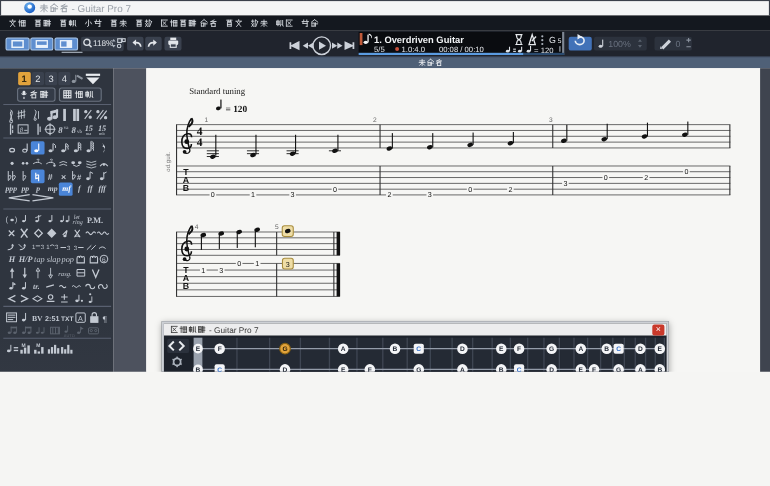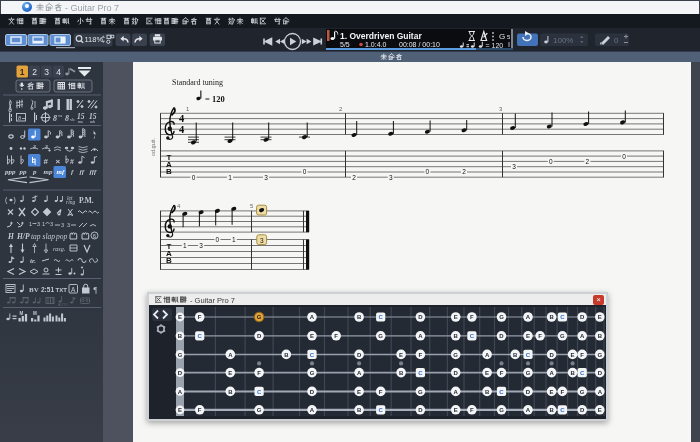--- a/index.html
+++ b/index.html
@@ -1,16 +1,16 @@
 <!DOCTYPE html>
 <html><head><meta charset="utf-8">
 <style>
 *{margin:0;padding:0;box-sizing:border-box}
 html,body{width:700px;height:442px;overflow:hidden;background:#f5f5f3;font-family:"Liberation Sans",sans-serif}
-#app{position:relative;width:700px;height:442px;overflow:hidden}
+#app{position:relative;width:700px;height:338px;overflow:hidden}
 .abs{position:absolute}
 #titlebar{left:0;top:0;width:700px;height:14px;background:#f4f5f6;border-top:1px solid #3a404b;border-left:1px solid #3a404b;border-right:1px solid #3a404b}
 
 #appicon{left:22px;top:2px;width:10px;height:10px;border-radius:50%;background:radial-gradient(circle at 35% 30%,#6db2ee,#1f64c8 70%)}
 #appicon:after{content:"";position:absolute;left:3px;top:2px;width:4px;height:4px;border-radius:50%;background:#fff}
 #menubar{left:0;top:14px;width:700px;height:14px;background:#14181f;color:#d4d8de;font-size:7px}
 #toolbar{left:0;top:28px;width:700px;height:23px;background:#20242d}
 #tabbar{left:0;top:51px;width:700px;height:11px;background:#4f6077;border-top:1px solid #313b4b}
 #sidebar{left:0;top:62px;width:103px;height:380px;background:linear-gradient(#2f353f 0 60%,#383d48)}
 #gutter{left:103px;top:62px;width:30px;height:380px;background:#4d525e}

